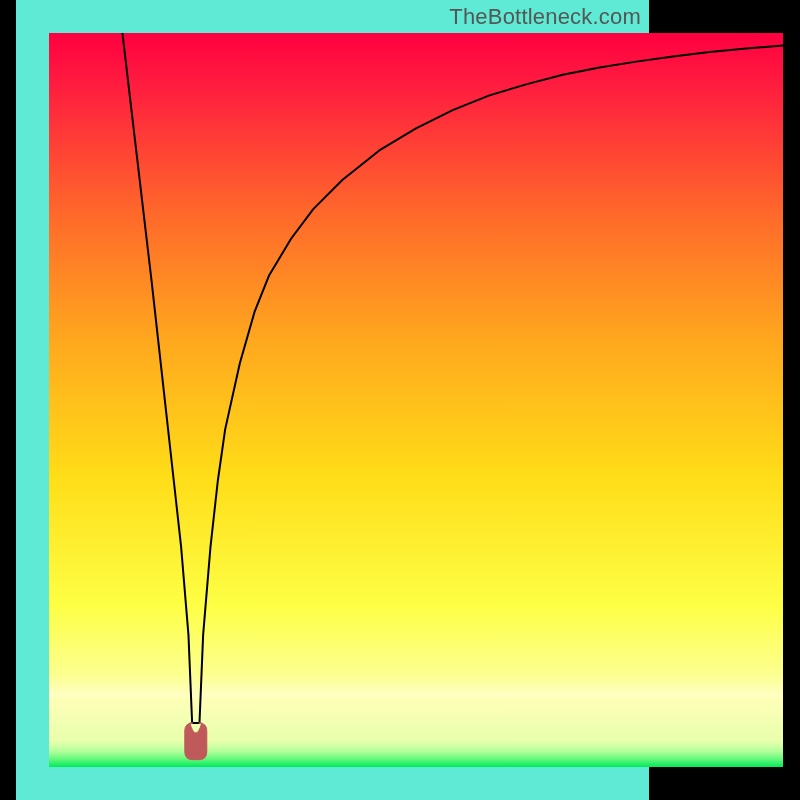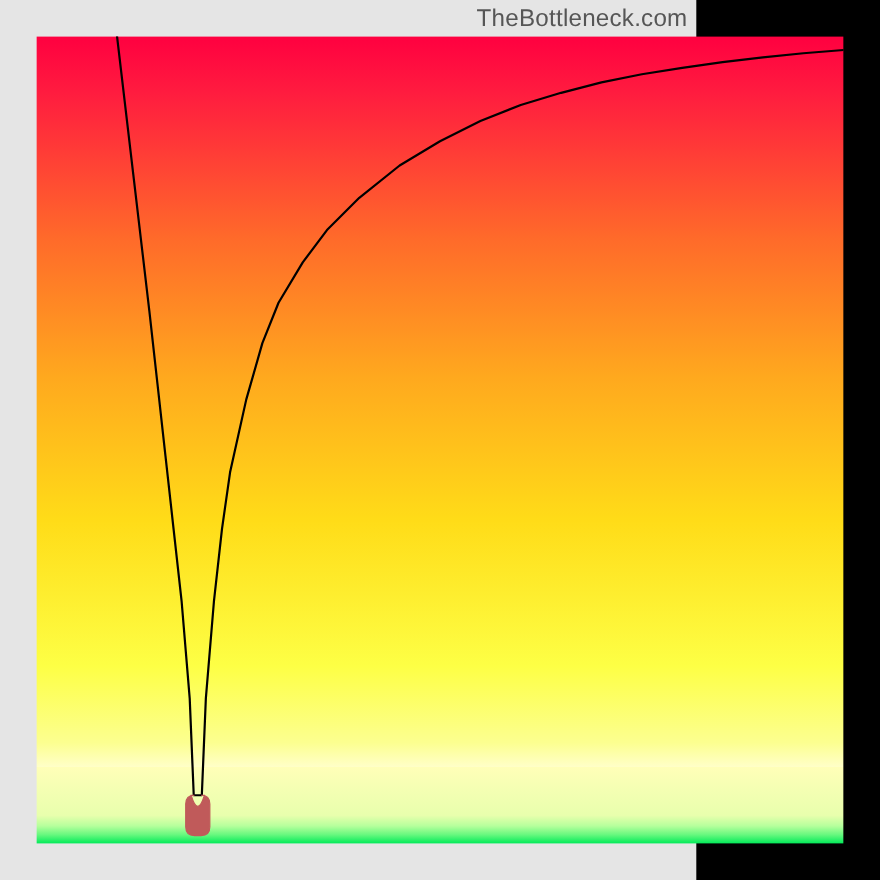--- a/index.html
+++ b/index.html
@@ -8,21 +8,22 @@
     width: 800px;
     height: 800px;
     overflow: hidden;
     background: #000;
     font-family: Arial, Helvetica, sans-serif;
   }
   .outer {
     position: relative;
     width: 633px;
     height: 800px;
-    background: #e5e5e5;
+    background: #5eead4;
+    margin-left: 16px;
   }
   .plot {
     position: absolute;
     left: 33px;
     top: 33px;
     width: 734px;
     height: 734px;
     overflow: hidden;
   }
   .watermark {

